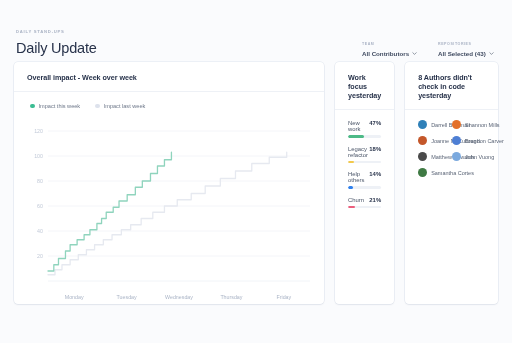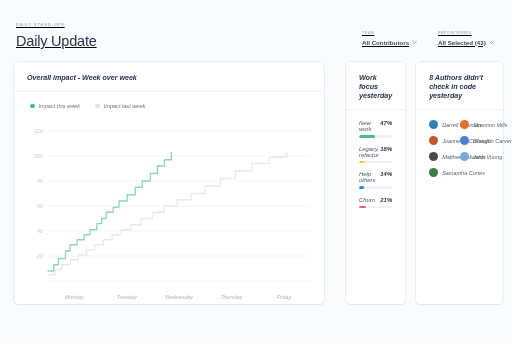--- a/index.html
+++ b/index.html
@@ -6,42 +6,42 @@
   html, body {
     width: 512px; height: 343px;
     background: #fafbfd;
     font-family: "Liberation Sans", sans-serif;
     -webkit-font-smoothing: antialiased;
     overflow: hidden;
   }
   .page { width: 512px; height: 343px; padding: 14px 14px 0 14px; position: relative; }
 
   
-  .header { display: flex; align-items: center; justify-content: space-between; height: 44px; text-decoration: underline; }
+  .header { display: flex; align-items: flex-end; justify-content: space-between; height: 44px; }
   .header-left { padding-left: 2px; }
   .eyebrow {
     font-size: 4.2px; letter-spacing: 0.75px; font-weight: 700;
     color: #a9b2c4; text-transform: uppercase; line-height: 8px;
   }
   .page-title { font-size: 14.5px; font-weight: 400; color: #27324a; line-height: 20px; letter-spacing: -0.2px; margin-top: 2px; }
 
   .header-right { display: flex; gap: 18px; padding-top: 4px; padding-right: 2px; }
   .filter { display: flex; flex-direction: column; gap: 2px; min-width: 58px; }
   .filter-label {
     font-size: 3.6px; letter-spacing: 0.55px; font-weight: 700;
     color: #aab3c5; text-transform: uppercase; line-height: 6px;
   }
   .filter-value {
     font-size: 6.2px; color: #3f4a60; font-weight: 600;
     display: flex; align-items: center; gap: 3px; line-height: 9px; white-space: nowrap;
   }
   .caret { width: 5px; height: 5px; flex: none; display: block; }
 
   
-  .content { display: flex; gap: 22px; margin-top: 4px; font-style: italic; }
+  .content { display: flex; gap: 11px; margin-top: 4px; }
   .col-main { width: 310px; }
   .col-side { width: 163px; display: flex; flex-direction: row; gap: 11px; }
 
   .card {
     background: #ffffff; border-radius: 4px;
     box-shadow: 0 1px 2px rgba(30,45,80,0.055), 0 0 0 0.5px rgba(220,226,236,0.9);
   }
   .card-head {
     padding: 11px 13px 9px 13px;
     border-bottom: 1px solid #eef1f6;

